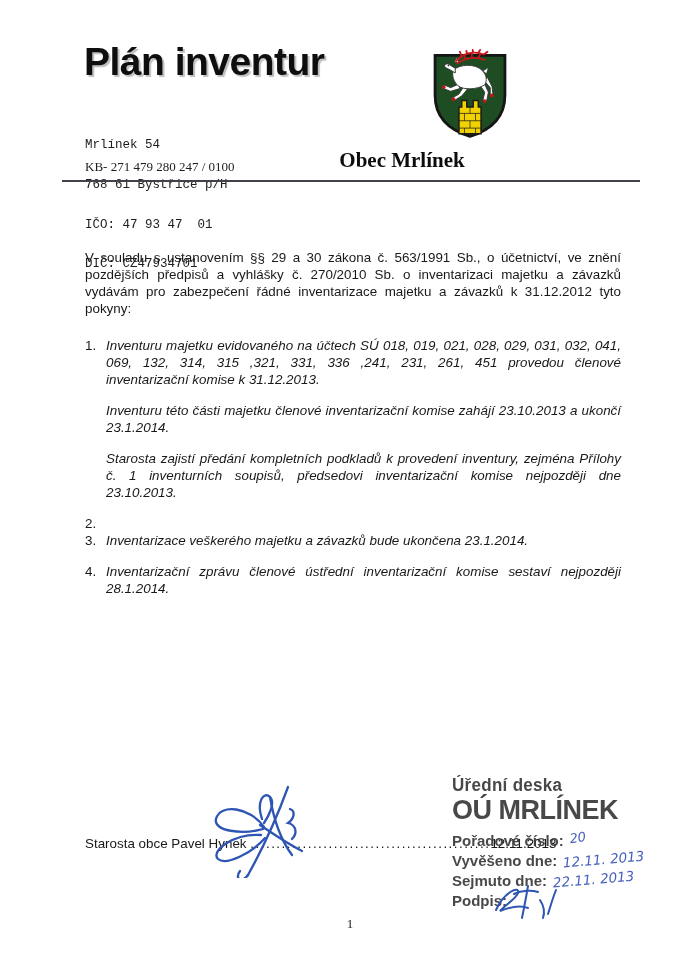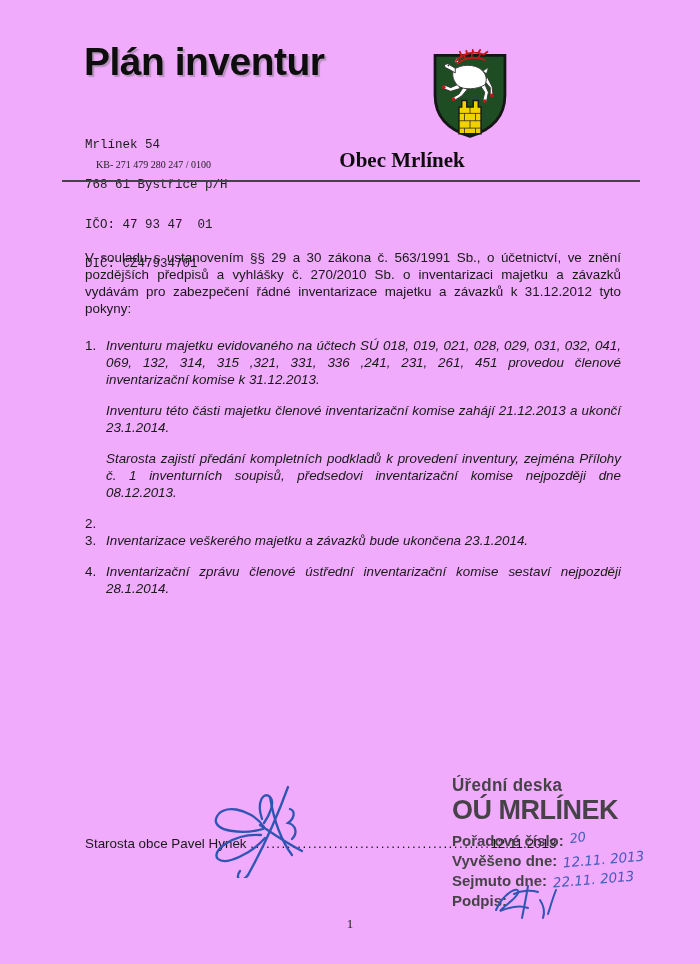--- a/index.html
+++ b/index.html
@@ -1,28 +1,28 @@
 <!DOCTYPE html>
 <html><head>
 <meta charset="utf-8">
 <style>
   html,body{margin:0;padding:0;background:#e8e8e8;}
-  .page{position:relative;width:700px;height:964px;background:#f0abfc;overflow:hidden;
+  .page{position:relative;width:700px;height:964px;background:#ffffff;overflow:hidden;
         font-family:"Liberation Sans",sans-serif;color:#1b1b1b;margin:0 auto;}
 
   
   .doc-title{position:absolute;left:84px;top:40px;font-size:39px;font-weight:700;
              letter-spacing:-0.5px;color:#0e0e0e;
              text-shadow:2px 2px 1px rgba(110,110,110,0.45);}
   .doc-subtitle{position:absolute;left:85px;top:90px;font-family:"Liberation Serif",serif;
                 font-size:19px;font-weight:700;color:#101010;}
   .address{position:absolute;left:85px;top:113px;font-family:Liberation Mono, monospace;
            font-size:12.5px;line-height:13.2px;color:#1d1d1d;white-space:pre;}
-  .kb-line{position:absolute;left:96px;top:159px;font-family:"Liberation Serif",serif;
-           font-size:10px;color:#1d1d1d;}
+  .kb-line{position:absolute;left:85px;top:159px;font-family:"Liberation Serif",serif;
+           font-size:13px;color:#1d1d1d;}
   .org-name{position:absolute;left:272px;top:148px;width:260px;text-align:center;
             font-family:"Liberation Serif",serif;font-size:21px;font-weight:700;color:#0d0d0d;}
   .coa{position:absolute;left:427px;top:49px;}
   .header-rule{position:absolute;left:62px;top:180px;width:578px;height:2px;background:#42424b;}
 
   
   .body-text{position:absolute;left:85px;top:221px;width:536px;font-size:13.4px;
              line-height:17px;text-align:justify;color:#191919;margin-top:28px;}
   .body-text p{margin:0 0 14px 0;}
   .intro{margin-bottom:20px !important;}
@@ -97,22 +97,22 @@
 
   <div class="header-rule"></div>
 
   <div class="body-text">
     <p class="intro">V souladu s ustanovením §§ 29 a 30 zákona č. 563/1991 Sb., o účetnictví, ve znění pozdějších předpisů a vyhlášky č. 270/2010 Sb. o inventarizaci majetku a závazků vydávám pro zabezpečení řádné inventarizace majetku a závazků k 31.12.2012  tyto pokyny:</p>
 
     <div class="list-item">
       <div class="item-num">1.</div>
       <div class="item-body">
         <p>Inventuru majetku evidovaného na účtech SÚ 018, 019, 021, 028, 029, 031, 032, 041, 069, 132, 314, 315 ,321, 331, 336 ,241, 231, 261, 451 provedou členové inventarizační  komise  k 31.12.2013.</p>
-        <p>Inventuru této části majetku členové inventarizační  komise zahájí 21.12.2013 a ukončí 23.1.2014.</p>
-        <p>Starosta zajistí předání kompletních podkladů k provedení inventury, zejména Přílohy č. 1 inventurních soupisů, předsedovi inventarizační komise nejpozději dne 08.12.2013.</p>
+        <p>Inventuru této části majetku členové inventarizační  komise zahájí 23.10.2013 a ukončí 23.1.2014.</p>
+        <p>Starosta zajistí předání kompletních podkladů k provedení inventury, zejména Přílohy č. 1 inventurních soupisů, předsedovi inventarizační komise nejpozději dne 23.10.2013.</p>
       </div>
     </div>
 
     <div class="list-item">
       <div class="item-num">2.</div>
       <div class="item-body">
       </div>
     </div>
 
     <div class="list-item">

